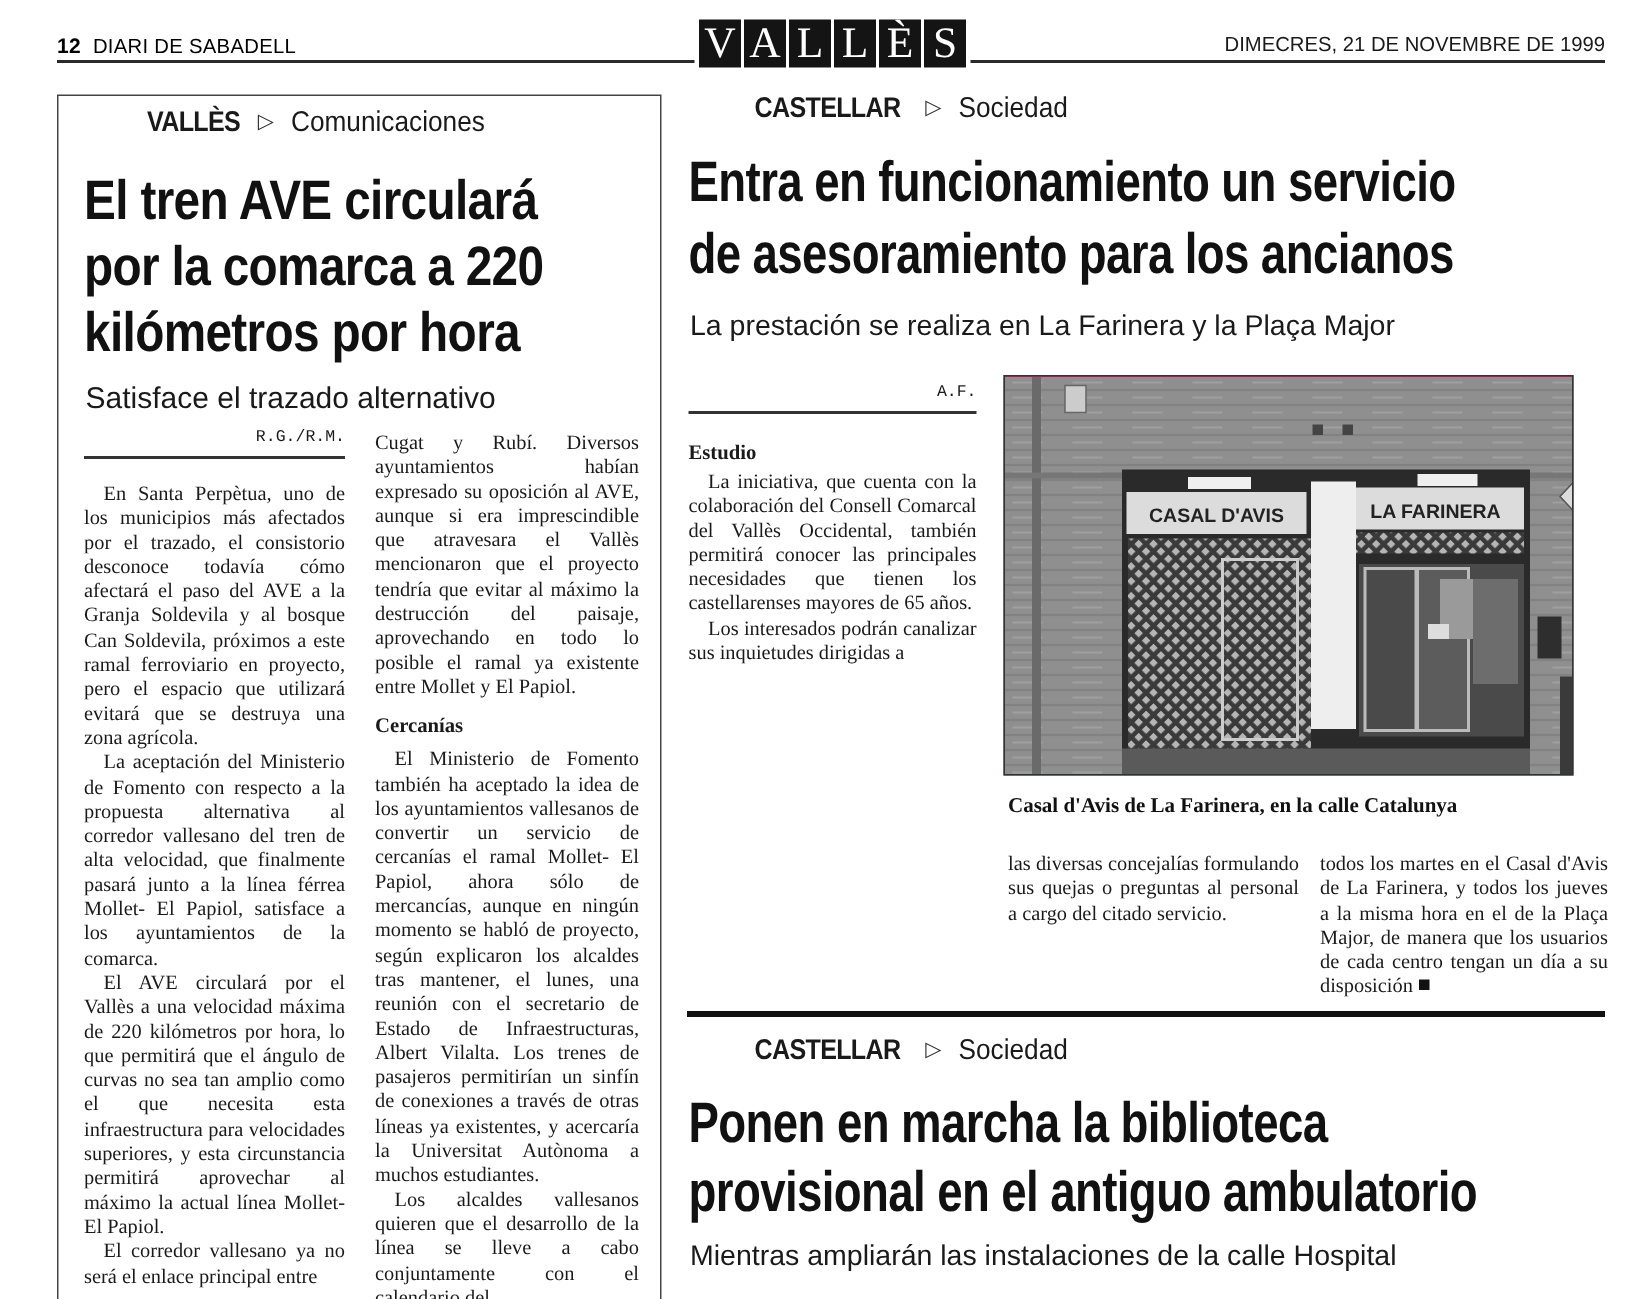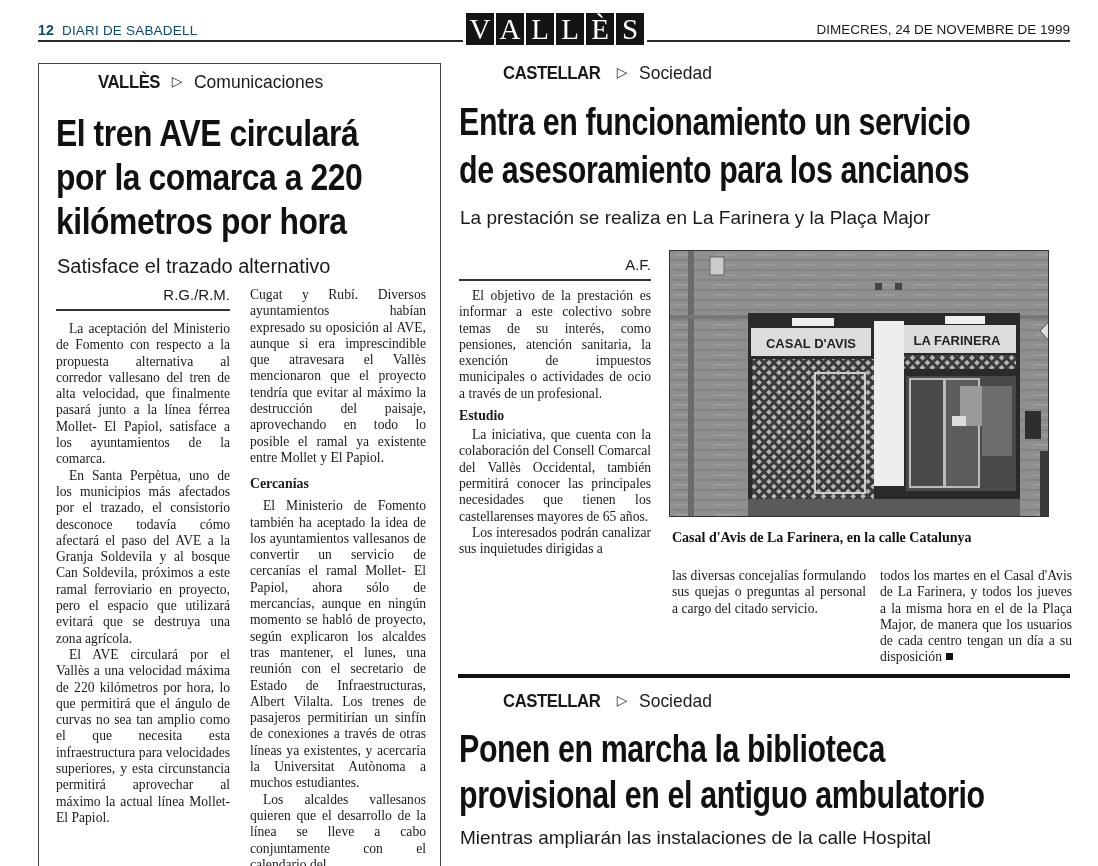--- a/index.html
+++ b/index.html
@@ -2,42 +2,42 @@
 <html><head>
 <meta charset="utf-8">
 <style>
   * { box-sizing: border-box; margin: 0; padding: 0; }
   html, body { width: 1098px; height: 866px; overflow: hidden; background: #ffffff; }
   body { position: relative; color: #141414; font-family: "Liberation Serif", serif; }
 
   .abs { position: absolute; }
 
   
-  .folio { left: 38px; top: 22px; font-family: "Liberation Sans", sans-serif; font-size: 13.5px; letter-spacing: 0.2px; color: #0c4a6e; }
+  .folio { left: 38px; top: 22px; font-family: "Liberation Sans", sans-serif; font-size: 13.5px; letter-spacing: 0.2px; color: #000000; }
   .folio .num { font-weight: bold; font-size: 14px; margin-right: 4px; }
   .date { right: 28px; top: 22px; font-family: "Liberation Sans", sans-serif; font-size: 13.5px; color: #1a1a1a; }
   .rule-top { left: 38px; top: 40px; width: 1032px; height: 2px; background: #2a2a2a; }
   .logo { left: 463px; top: 13px; height: 32px; display: flex; gap: 2px; background: #fff; padding: 0 3px; }
   .logo span { display: block; width: 28px; height: 32px; background: #141414; color: #fff; font-family: "Liberation Serif", serif; font-size: 29px; line-height: 33px; text-align: center; }
 
   
   .section { font-family: "Liberation Sans", sans-serif; font-size: 19px; color: #1a1a1a; white-space: nowrap; margin-left: 43px; }
   .section .place { font-weight: bold; letter-spacing: -0.5px; transform: scaleX(0.88); display: inline-block; transform-origin: left; margin-right: -6px; }
   .section .arrow { font-size: 14px; margin: 0 6px 0 4px; vertical-align: 2px; color: #333; }
   .section .topic { font-weight: normal; transform: scaleX(0.92); display: inline-block; transform-origin: left; }
 
   
   .box { left: 38px; top: 63px; width: 403px; height: 830px; border: 1.5px solid #444; }
   .headline { font-family: "Liberation Sans", sans-serif; font-weight: bold; color: #111; letter-spacing: -0.5px; transform: scaleX(0.86); transform-origin: left top; white-space: nowrap; }
   .deck { font-family: "Liberation Sans", sans-serif; color: #1a1a1a; white-space: nowrap; }
 
   .body-col { font-family: "Liberation Serif", serif; font-size: 13.6px; line-height: 16.3px; text-align: justify; color: #1a1a1a; hyphens: manual; }
   .body-col p { text-indent: 13px; }
   .body-col h4 { font-family: "Liberation Serif", serif; font-weight: bold; font-size: 13.8px; line-height: 16px; margin: 10px 0 6px; }
-  .byline { font-family: Liberation Sans, sans-serif; font-size: 15px; text-align: right; color: #1a1a1a; }
+  .byline { font-family: Liberation Mono, monospace; font-size: 11px; text-align: right; color: #1a1a1a; }
   .byline-rule { height: 1.5px; background: #333; }
   .hrule-thick { height: 4px; background: #111; }
 
   
   .photo { left: 669px; top: 250px; width: 380px; height: 267px; border: 1.5px solid #333; overflow: hidden; background: #be185d; }
   .caption { font-family: "Liberation Serif", serif; font-weight: bold; font-size: 14px; color: #111; white-space: nowrap; }
   .endmark { display: inline-block; width: 7px; height: 7px; background: #111; margin-left: 4px; vertical-align: 1px; }
 </style>
 </head>
 <body>
@@ -48,21 +48,21 @@
 </div>
 <div class="abs rule-top"></div>
 <div class="abs logo">
   <span>V</span>
   <span>A</span>
   <span>L</span>
   <span>L</span>
   <span>È</span>
   <span>S</span>
 </div>
-<div class="abs date">DIMECRES, 24 DE NOVEMBRE DE 1999</div>
+<div class="abs date">DIMECRES, 21 DE NOVEMBRE DE 1999</div>
 
 <div class="abs box"></div>
 
 <div class="abs section" style="left:55px; top:71px;">
   <span class="place">VALLÈS</span>
   <span class="arrow">▷</span>
   <span class="topic">Comunicaciones</span>
 </div>
 
 <div class="abs" style="left:56px; top:112px;">
@@ -72,23 +72,24 @@
 </div>
 
 <div class="abs deck" style="left:57px; top:255px; font-size:20px;">Satisface el trazado alternativo</div>
 
 <div class="abs" style="left:56px; top:286px; width:174px;">
   <div class="byline">R.G./R.M.</div>
   <div class="byline-rule" style="margin-top:6px;"></div>
 </div>
 
 <div class="abs body-col" style="left:56px; top:321px; width:174px;">
+  <p>En Santa Perpètua, uno de los municipios más afectados por el trazado, el consistorio desconoce todavía cómo afectará el paso del AVE a la Granja Soldevila y al bosque Can Soldevila, próximos a este ramal ferroviario en proyecto, pero el espacio que utilizará evitará que se destruya una zona agrícola.</p>
   <p>La aceptación del Ministerio de Fomento con respecto a la propuesta alternativa al corredor vallesano del tren de alta velocidad, que finalmente pasará junto a la línea férrea Mollet- El Papiol, satisface a los ayuntamientos de la comarca.</p>
-  <p>En Santa Perpètua, uno de los municipios más afectados por el trazado, el consistorio desconoce todavía cómo afectará el paso del AVE a la Granja Soldevila y al bosque Can Soldevila, próximos a este ramal ferroviario en proyecto, pero el espacio que utilizará evitará que se destruya una zona agrícola.</p>
   <p>El AVE circulará por el Vallès a una velocidad máxima de 220 kilómetros por hora, lo que permitirá que el ángulo de curvas no sea tan amplio como el que necesita esta infraestructura para velocidades superiores, y esta circunstancia permitirá aprovechar al máximo la actual línea Mollet- El Papiol.</p>
+  <p>El corredor vallesano ya no será el enlace principal entre</p>
 </div>
 
 <div class="abs body-col" style="left:250px; top:287px; width:176px;">
   <div>Cugat y Rubí. Diversos ayuntamientos habían expresado su oposición al AVE, aunque si era imprescindible que atravesara el Vallès mencionaron que el proyecto tendría que evitar al máximo la destrucción del paisaje, aprovechando en todo lo posible el ramal ya existente entre Mollet y El Papiol.</div>
   <h4>Cercanías</h4>
   <p>El Ministerio de Fomento también ha aceptado la idea de los ayuntamientos vallesanos de convertir un servicio de cercanías el ramal Mollet- El Papiol, ahora sólo de mercancías, aunque en ningún momento se habló de proyecto, según explicaron los alcaldes tras mantener, el lunes, una reunión con el secretario de Estado de Infraestructuras, Albert Vilalta. Los trenes de pasajeros permitirían un sinfín de conexiones a través de otras líneas ya existentes, y acercaría la Universitat Autònoma a muchos estudiantes.</p>
   <p>Los alcaldes vallesanos quieren que el desarrollo de la línea se lleve a cabo conjuntamente con el calendario del</p>
 </div>
 
 <div class="abs section" style="left:460px; top:62px;">
@@ -103,21 +104,20 @@
 </div>
 
 <div class="abs deck" style="left:460px; top:207px; font-size:19px;">La prestación se realiza en La Farinera y la Plaça Major</div>
 
 <div class="abs" style="left:459px; top:256px; width:192px;">
   <div class="byline">A.F.</div>
   <div class="byline-rule" style="margin-top:6px;"></div>
 </div>
 
 <div class="abs body-col" style="left:459px; top:288px; width:192px;">
-  <p>El objetivo de la prestación es informar a este colectivo sobre temas de su interés, como pensiones, atención sanitaria, la exención de impuestos municipales o actividades de ocio a través de un profesional.</p>
   <h4 style="margin:6px 0 3px;">Estudio</h4>
   <p>La iniciativa, que cuenta con la colaboración del Consell Comarcal del Vallès Occidental, también permitirá conocer las principales necesidades que tienen los castellarenses mayores de 65 años.</p>
   <p>Los interesados podrán canalizar sus inquietudes dirigidas a</p>
 </div>
 
 <div class="abs photo">
   <svg width="404" height="267" viewBox="0 0 404 267">
     <defs>
       <pattern id="grate" width="7" height="7" patternUnits="userSpaceOnUse" patternTransform="rotate(45)">
         <rect width="7" height="7" fill="#3a3a3a"></rect>

